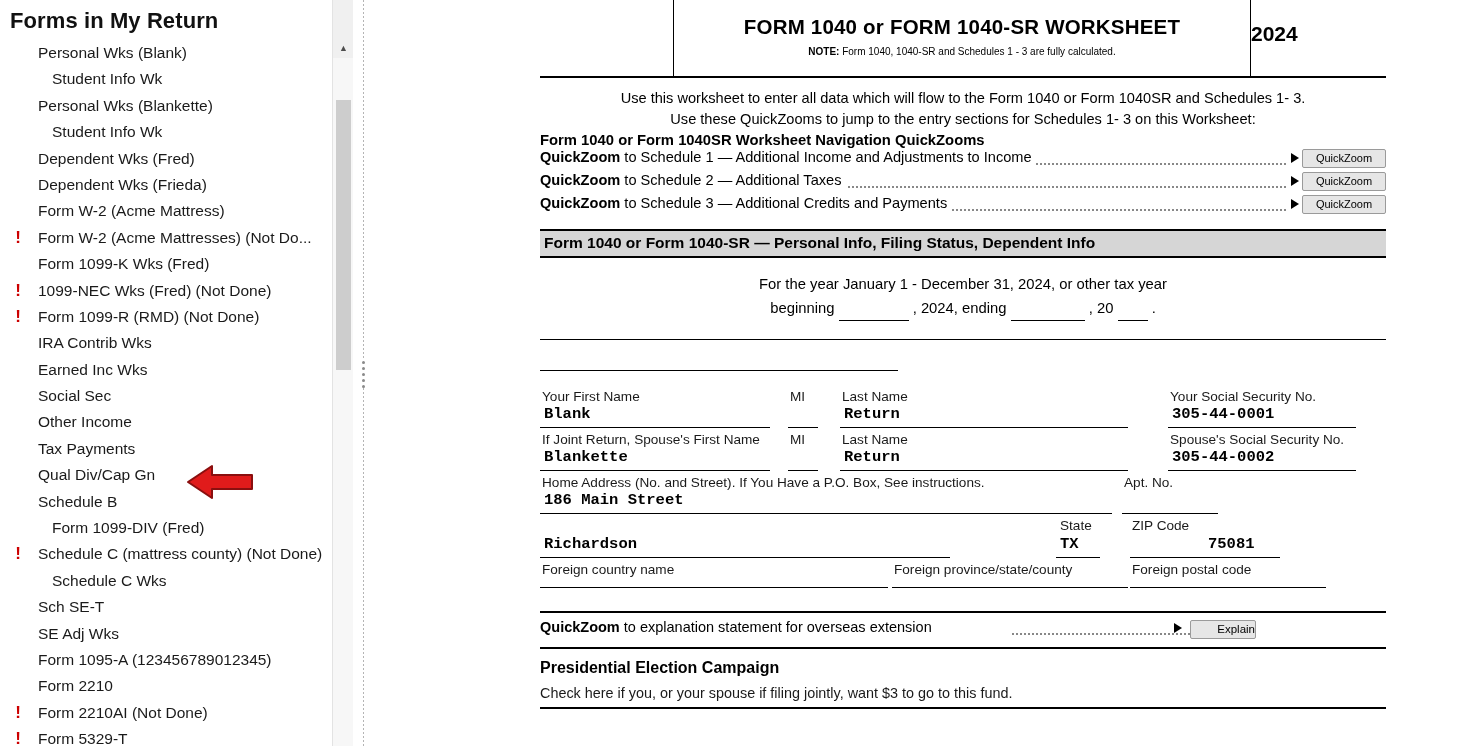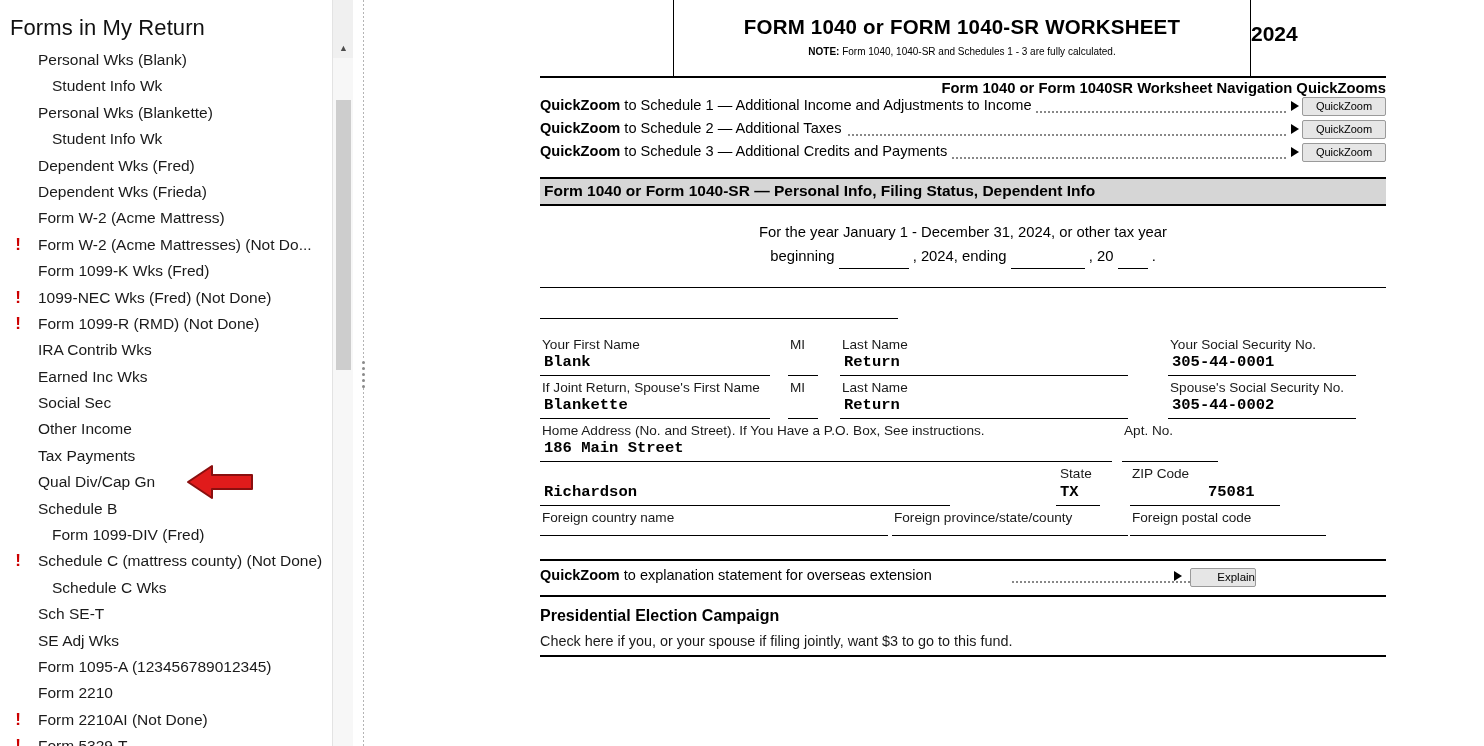--- a/index.html
+++ b/index.html
@@ -19,25 +19,24 @@
   
   #left-panel {
     position: absolute;
     left: 0; top: 0;
     width: 332px; height: 746px;
     background: #ffffff;
     overflow: hidden;
   }
   #forms-title {
     font-size: 22px;
-    font-weight: normal;
+    font-weight: bold;
     color: #111;
     padding: 8px 0 6px 10px;
     letter-spacing: 0.1px;
-    margin-top: 7px;
   }
   .form-item {
     position: relative;
     height: 26.4px;
     line-height: 26.4px;
     font-size: 15.5px;
     color: #1a1a1a;
     white-space: nowrap;
     overflow: hidden;
   }
@@ -178,21 +177,21 @@
     padding-top: 22px;
   }
 
   .intro {
     text-align: center;
     font-size: 14.6px;
     line-height: 21px;
     padding-top: 10px;
   }
   .nav-title {
-    text-align: right;
+    text-align: left;
     font-weight: bold;
     font-size: 14.8px;
     margin-top: 2px;
   }
 
   .qz-row {
     position: relative;
     height: 22px;
     margin-top: 1px;
   }
@@ -375,20 +374,24 @@
         <div class="hdr-left"></div>
         <div class="hdr-mid">
           <div class="hdr-title">FORM 1040 or  FORM 1040-SR WORKSHEET</div>
           <div class="hdr-note">
             <b>NOTE:</b><span> Form 1040, 1040-SR and Schedules 1 - 3 are fully calculated.</span>
           </div>
         </div>
         <div class="hdr-right">2024</div>
       </div>
 
+      <div class="intro">
+        <div>Use this worksheet to enter all data which will flow to the Form 1040 or Form 1040SR and Schedules 1- 3.</div>
+        <div>Use these QuickZooms to jump to the entry sections for Schedules 1- 3 on this Worksheet:</div>
+      </div>
       <div class="nav-title">Form 1040 or Form 1040SR Worksheet Navigation QuickZooms</div>
 
       <div id="qz-rows">
           <div class="qz-row">
             <span class="leader"></span>
             <span class="qz-label"><b>QuickZoom</b><span> to Schedule 1 — Additional Income and Adjustments to Income</span></span>
             <span class="tri"></span>
             <div class="btn-qz">QuickZoom</div>
           </div>
           <div class="qz-row">

